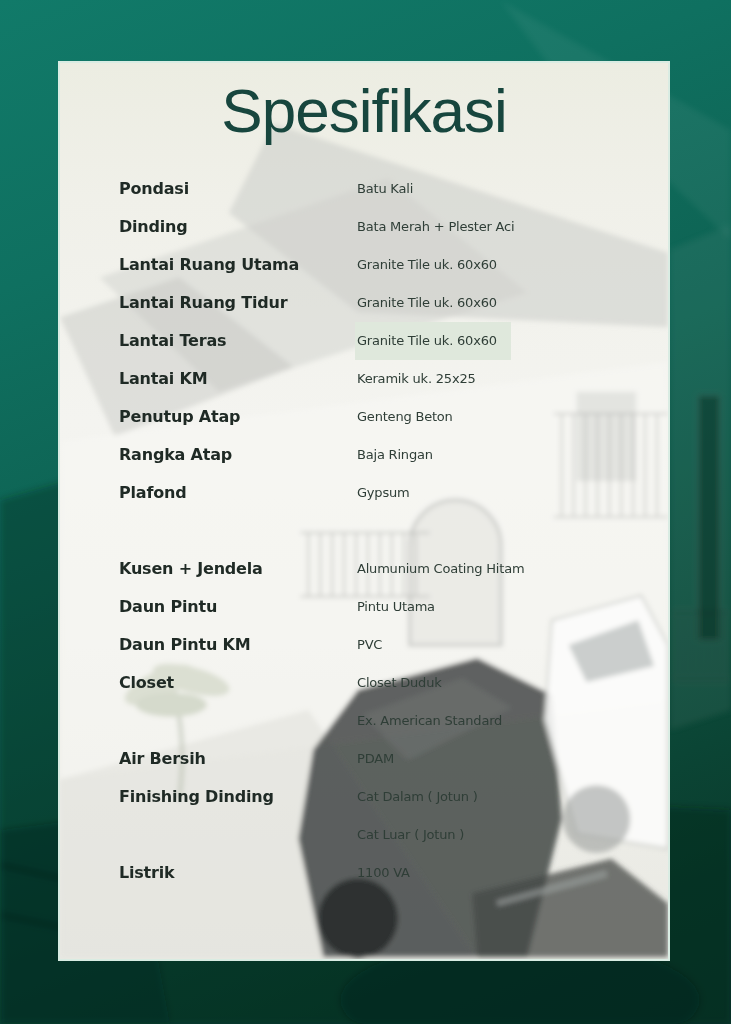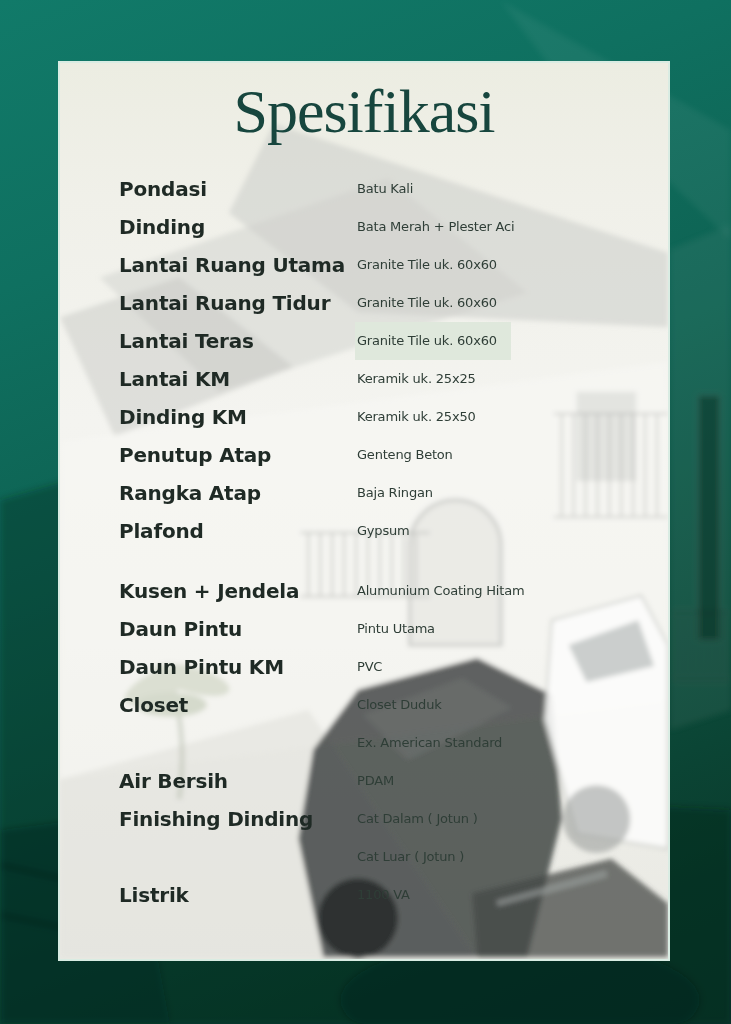--- a/index.html
+++ b/index.html
@@ -13,29 +13,29 @@
   }
   .bg-ghost{position:absolute;left:0;top:0;width:731px;height:1024px;}
   .panel{
     position:absolute;left:58px;top:61px;width:612px;height:900px;
     box-sizing:border-box;border:2px solid #d9ece3;overflow:hidden;
     background:linear-gradient(180deg,#ecede2 0%,#f0f0e9 15%,#f4f4f0 40%,#f1f1ec 65%,#e9e9e3 100%);
   }
   .panel-ghost{position:absolute;left:0;top:0;width:100%;height:100%;}
   .title{
     position:relative;margin:14px 0 0;text-align:center;
-    font-family:Liberation Serif, serif;font-weight:400;
+    font-family:Liberation Sans, sans-serif;font-weight:400;
     font-size:62px;line-height:1.1;letter-spacing:-1px;
     color:var(--title-green,#17463e);
   }
   .spec-list{position:absolute;left:59px;top:107px;right:14px;}
-  .section + .section{margin-top:22px;}
+  .section + .section{margin-top:38px;}
   .row{display:flex;align-items:flex-start;}
   .label{
-    flex:0 0 238px;font-weight:bold;font-size:20px;line-height:38px;
+    flex:0 0 238px;font-weight:bold;font-size:16px;line-height:38px;
     color:var(--label-dark,#1f2a25);white-space:nowrap;letter-spacing:-0.2px;
   }
   .values{flex:1;min-width:0;}
   .value-line{
     font-size:13px;line-height:38px;color:var(--value-gray-green,#2f3e37);
     white-space:nowrap;letter-spacing:-0.2px;
   }
   .value-line.hl{
     background:var(--teras-highlight,#dfe8dc);
     display:inline-block;padding:0 14px 0 2px;margin-left:-2px;
@@ -148,26 +148,20 @@
     <div class="label">Lantai Teras</div>
     <div class="values"><div class="value-line hl">Granite Tile uk. 60x60</div></div>
   </div>
           <div class="row">
     <div class="label">Lantai KM</div>
     <div class="values">
               <div class="value-line">Keramik uk. 25x25</div>
             </div>
   </div>
           <div class="row">
-    <div class="label">Dinding KM</div>
-    <div class="values">
-              <div class="value-line">Keramik uk. 25x50</div>
-            </div>
-  </div>
-          <div class="row">
     <div class="label">Penutup Atap</div>
     <div class="values">
               <div class="value-line">Genteng Beton</div>
             </div>
   </div>
           <div class="row">
     <div class="label">Rangka Atap</div>
     <div class="values">
               <div class="value-line">Baja Ringan</div>
             </div>

